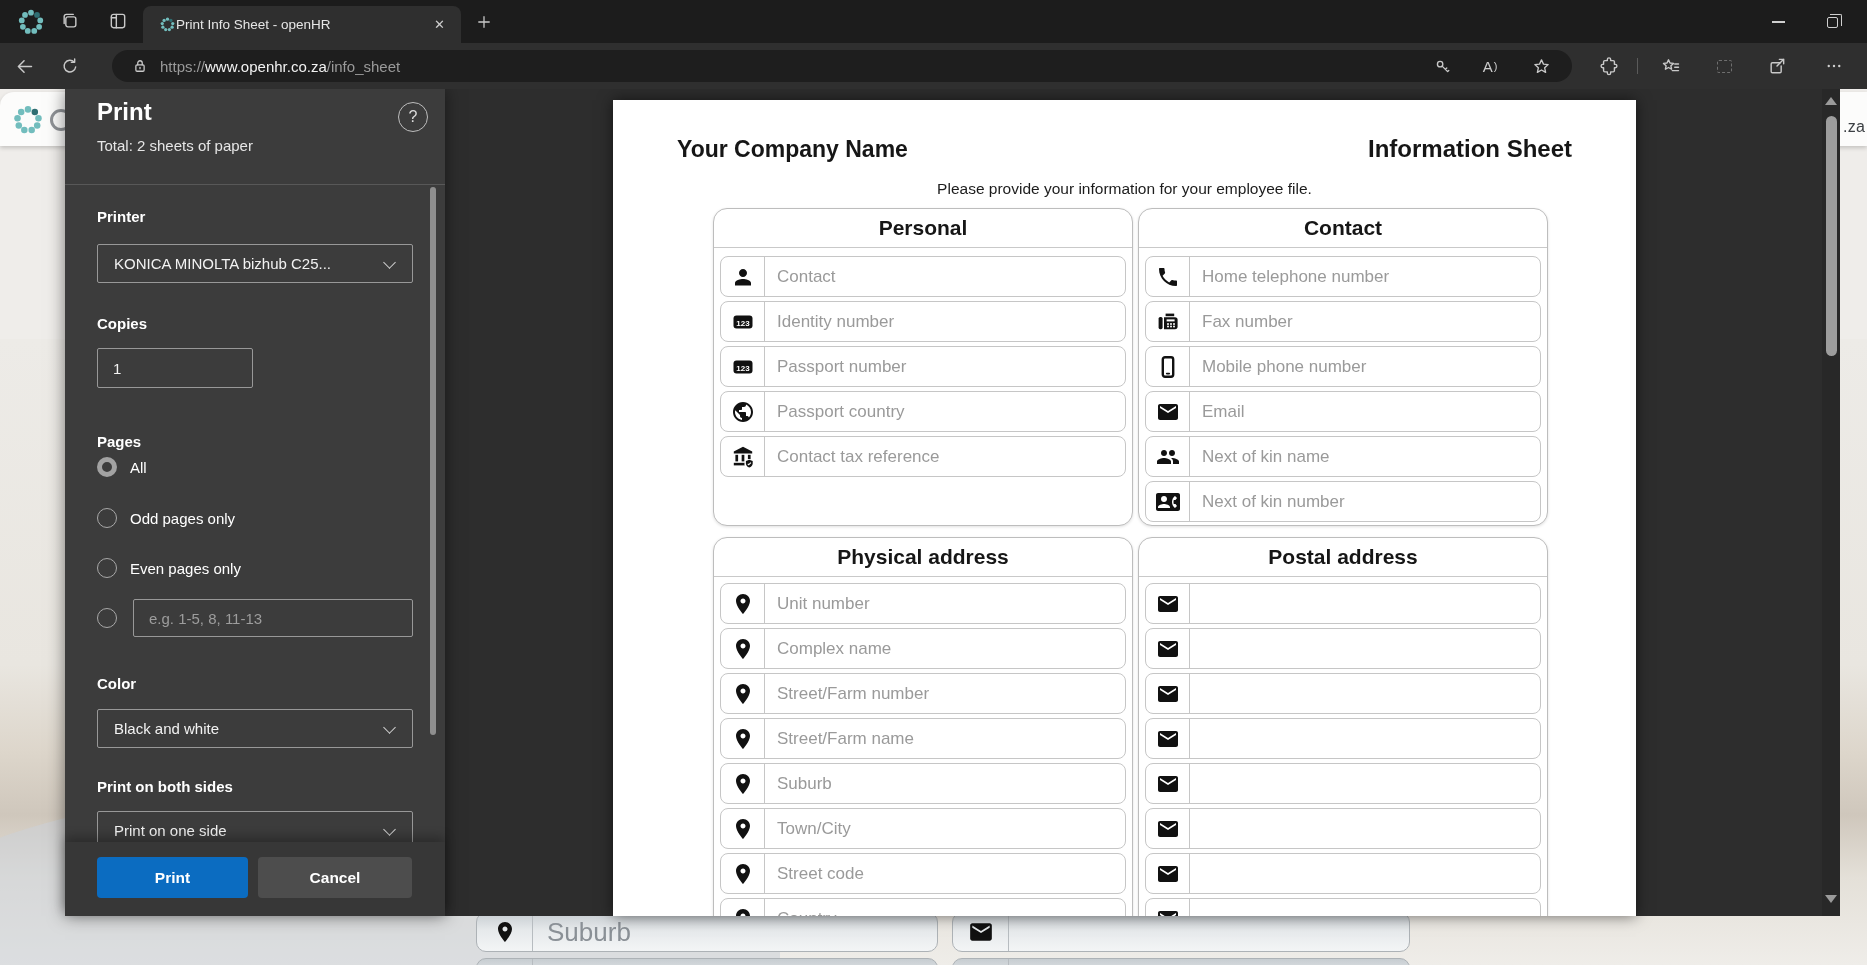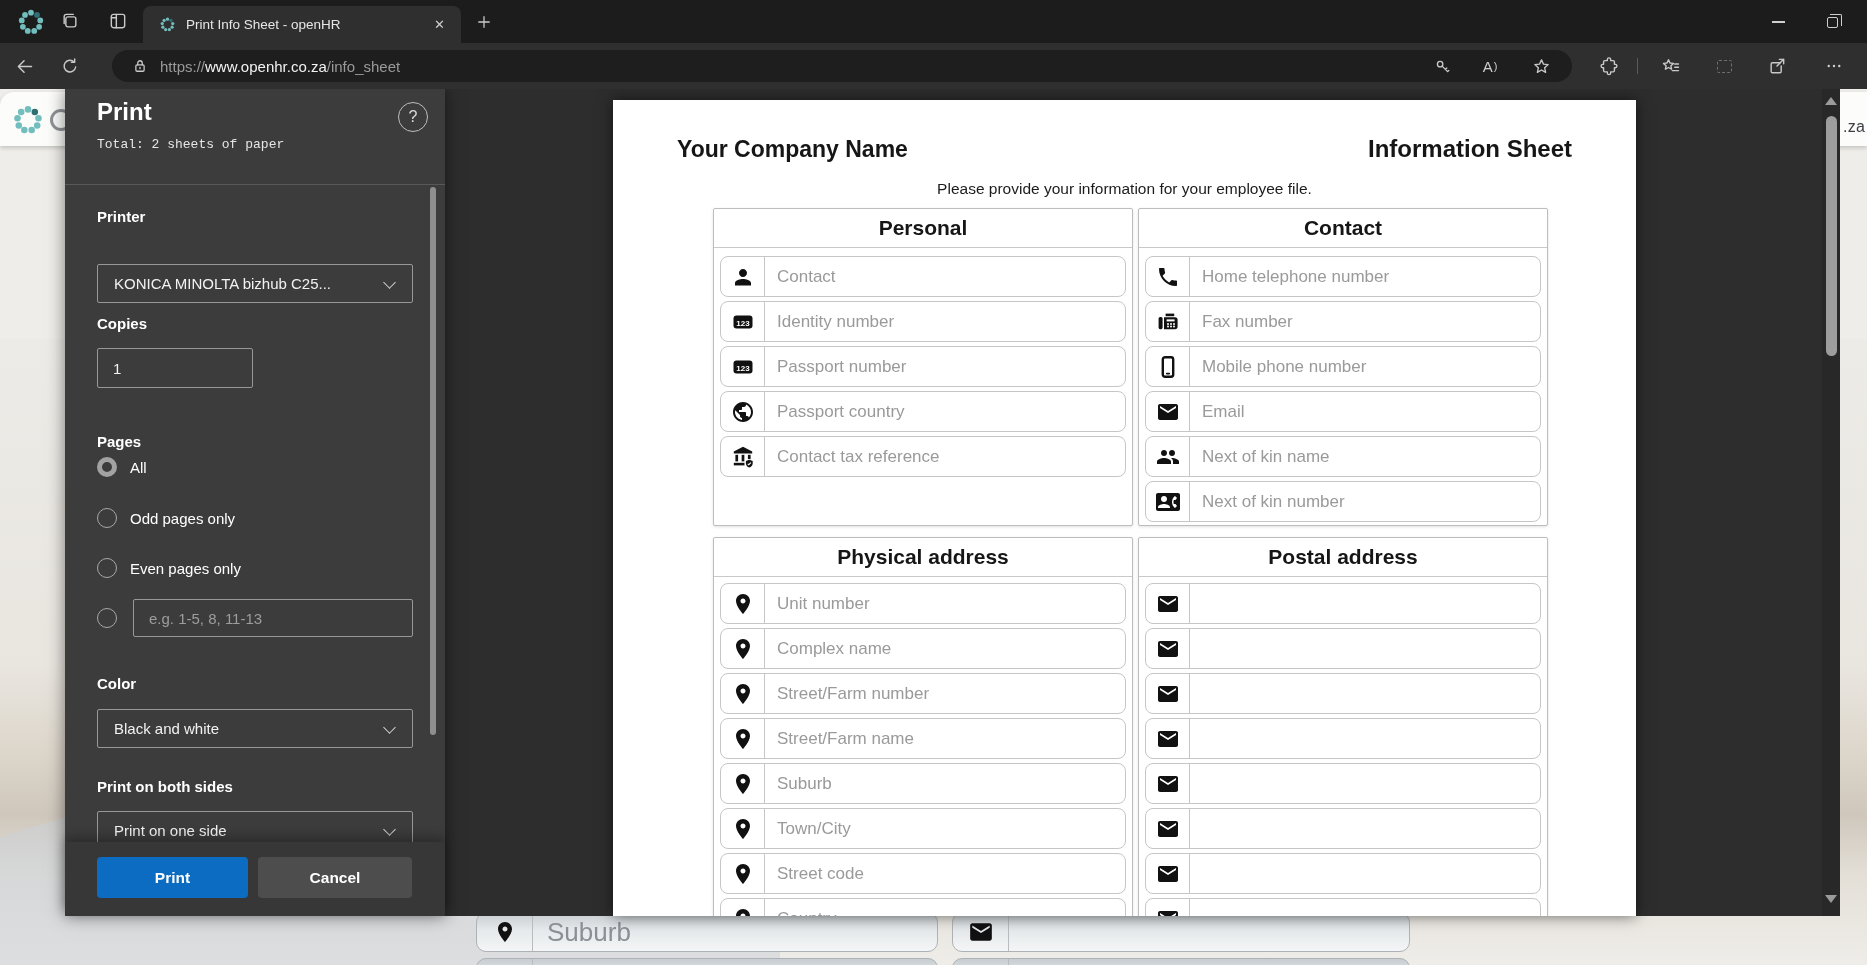--- a/index.html
+++ b/index.html
@@ -36,37 +36,37 @@
     border-left:6px solid transparent; border-right:6px solid transparent; border-bottom:8px solid #9b9b9b; }
   .tri-down { position:absolute; left:3px; top:806px; width:0; height:0;
     border-left:6px solid transparent; border-right:6px solid transparent; border-top:8px solid #9b9b9b; }
   .pv-thumb { position:absolute; left:3.5px; top:27px; width:11px; height:240px; background:#9d9d9d; border-radius:6px; }
 
   #sheet { left:613px; top:100px; width:1023px; height:816px; background:#fff; overflow:hidden;
     box-shadow:0 0 14px rgba(0,0,0,.55); color:#161616; }
   .sh-company { position:absolute; left:64px; top:36px; font-size:23px; font-weight:bold; }
   .sh-doctitle { position:absolute; right:64px; top:35px; font-size:24px; font-weight:bold; }
   .sh-subtitle { position:absolute; left:0; top:80px; width:100%; text-align:center; font-size:15.5px; color:#1c1c1c; }
-  .panel { position:absolute; border:1.5px solid #bdbdbd; border-radius:2px; background:#fff;
+  .panel { position:absolute; border:1.5px solid #bdbdbd; border-radius:14px; background:#fff;
     box-shadow:0 1px 3px rgba(0,0,0,.12); }
   .panel-head { height:39px; border-bottom:1.5px solid #c9c9c9; display:flex; align-items:center; justify-content:center;
     font-size:21px; font-weight:bold; }
   .rows { padding:8px 6px 0 6px; }
   .frow { height:41px; margin-bottom:4px; border:1px solid #c6c6c6; border-radius:8px;
     display:flex; align-items:center; background:#fff; }
   .frow .icell { width:44px; height:100%; flex:none; display:flex; align-items:center; justify-content:center;
     border-right:1px solid #c6c6c6; }
   .frow .ph { padding-left:12px; font-size:17px; color:#9a9a9a; white-space:nowrap; }
   .micon { width:24px; height:24px; display:block; }
 
   
   #dialog { left:65px; top:89px; width:380px; height:827px; background:#3c3c3c;
     box-shadow:0 0 16px rgba(0,0,0,.5); color:#fff; }
   .dlg-title { position:absolute; left:32px; top:9px; font-size:24px; font-weight:bold; }
-  .dlg-total { position:absolute; left:32px; top:48px; font-size:13px; color:#e6e6e6;font-family:Liberation Mono, monospace; }
+  .dlg-total { position:absolute; left:32px; top:48px; font-size:15px; color:#e6e6e6; }
   .dlg-help { position:absolute; left:333px; top:13px; width:30px; height:30px; border:1px solid #bdbdbd;
     border-radius:50%; display:flex; align-items:center; justify-content:center; font-size:16px; color:#dcdcdc; }
   .dlg-sep { position:absolute; left:0; top:95px; width:380px; height:1px; background:#585858; }
   .dlg-thumb { position:absolute; left:365px; top:98px; width:6px; height:548px; background:#8f8f8f; border-radius:3px; }
   .dlg-label { position:absolute; left:32px; font-size:15px; font-weight:bold; color:#fff; }
   .dlg-select, .dlg-input {
     position:absolute; left:32px; width:316px; height:39px; border:1px solid #989898; border-radius:2px;
     background:#3c3c3c; color:#f2f2f2; font-size:15px; display:flex; align-items:center; padding-left:16px;
     font-family:"Liberation Sans", sans-serif; }
   .chev { position:absolute; right:18px; top:13px; width:9px; height:9px;
@@ -81,21 +81,21 @@
     box-shadow:0 -5px 10px rgba(0,0,0,.28); }
   .btn { position:absolute; top:15px; height:41px; border:none; border-radius:4px; font-size:15.5px; font-weight:bold;
     color:#fff; font-family:"Liberation Sans", sans-serif; display:flex; align-items:center; justify-content:center; }
   #btn-print { left:32px; width:151px; background:#0b6cc1; }
   #btn-cancel { left:193px; width:154px; background:#4d4d4d; }
 
   
   #tabbar { left:0; top:0; width:1867px; height:43px; background:#1c1c1c; }
   #tab { position:absolute; left:143px; top:6px; width:318px; height:37px; background:#2f2f2f;
     border-radius:8px 8px 0 0; display:flex; align-items:center; padding:0 12px 0 16px; }
-  .tab-title { font-size:13.5px; color:#e6e6e6; margin-left:10px; flex:1; white-space:nowrap; overflow:hidden; }
+  .tab-title { font-size:13.5px; color:#e6e6e6; flex:1; white-space:nowrap; overflow:hidden; }
   .tab-close { color:#cfcfcf; font-size:13px; padding:2px 4px; }
   .bar-ic { position:absolute; top:9px; width:24px; height:24px; display:flex; align-items:center; justify-content:center; }
   #toolbar { left:0; top:43px; width:1867px; height:46px; background:#2f2f2f; }
   .tb-ic { position:absolute; top:11px; width:24px; height:24px; display:flex; align-items:center; justify-content:center; }
   #urlbar { position:absolute; left:112px; top:7px; width:1460px; height:32px; background:#1e1e1e;
     border-radius:16px; display:flex; align-items:center; }
   .url-ic { width:24px; height:24px; display:flex; align-items:center; justify-content:center; flex:none; }
   #url-text { font-size:15px; color:#9a9a9a; margin-left:8px; white-space:nowrap; }
   #url-text b { color:#f2f2f2; font-weight:normal; }
   .pill-right { position:absolute; top:4px; width:24px; height:24px; display:flex; align-items:center; justify-content:center; }
@@ -466,21 +466,21 @@
   <div id="dialog" class="abs">
     <div class="dlg-title">Print</div>
     <div class="dlg-total">Total: 2 sheets of paper</div>
     <div class="dlg-help">
         <span>?</span>
       </div>
     <div class="dlg-sep"></div>
     <div class="dlg-thumb"></div>
 
     <div class="dlg-label" style="top:119px;">Printer</div>
-    <div class="dlg-select" style="top:155px;margin-top:20px;">
+    <div class="dlg-select" style="top:155px;">
       <span>KONICA MINOLTA bizhub C25...</span>
       <span class="chev"></span>
     </div>
 
     <div class="dlg-label" style="top:226px;">Copies</div>
     <input class="dlg-input" style="top: 259px; width: 156px; height: 40px;" value="1">
 
     <div class="dlg-label" style="top:344px;">Pages</div>
     <div class="radio-line" style="top:368px;">
       <span class="radio sel"></span>

